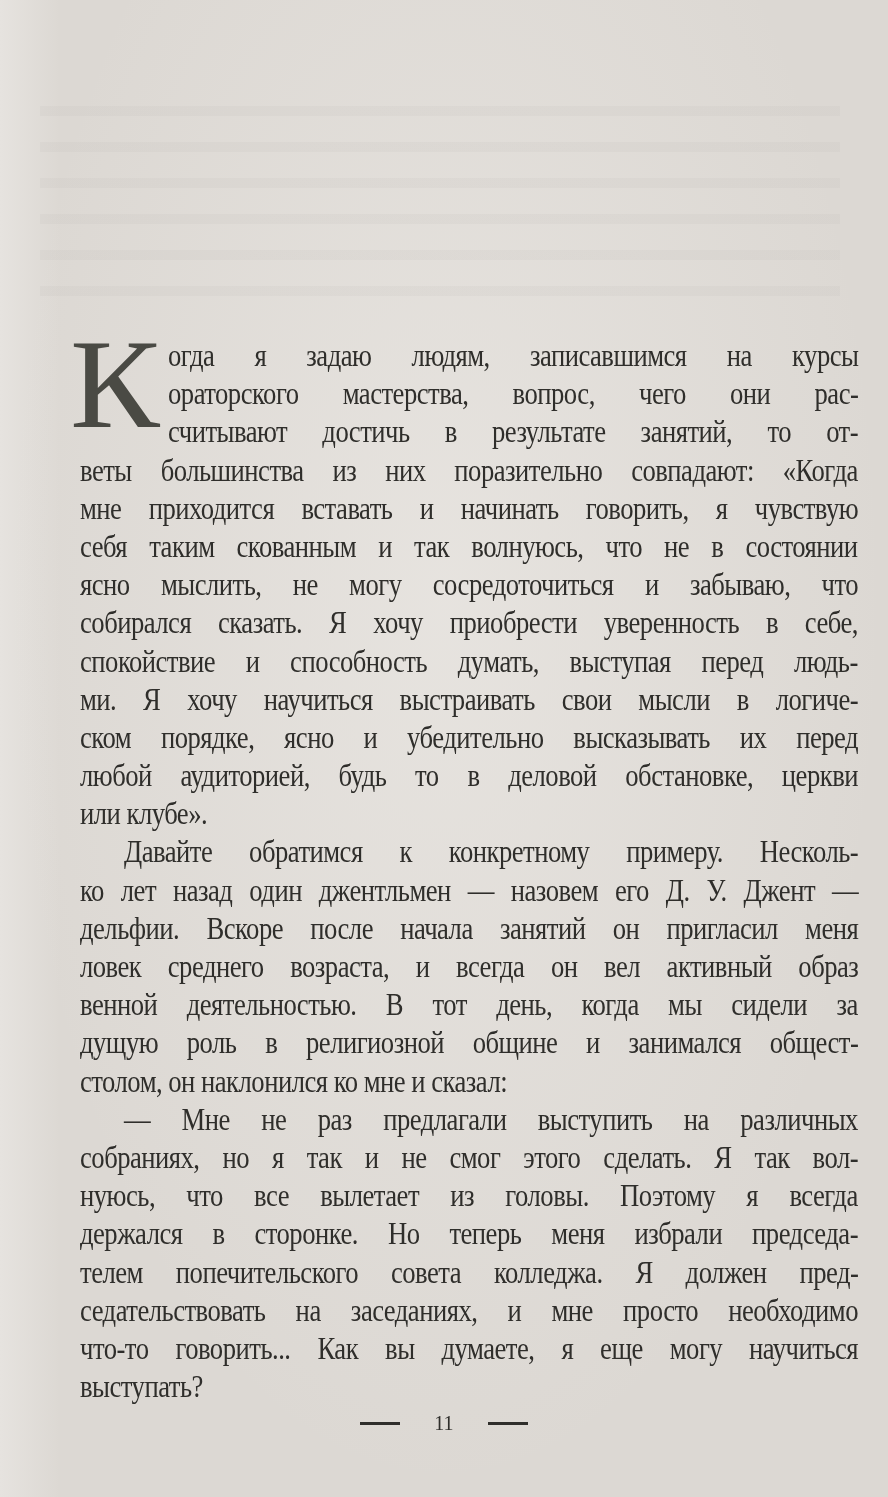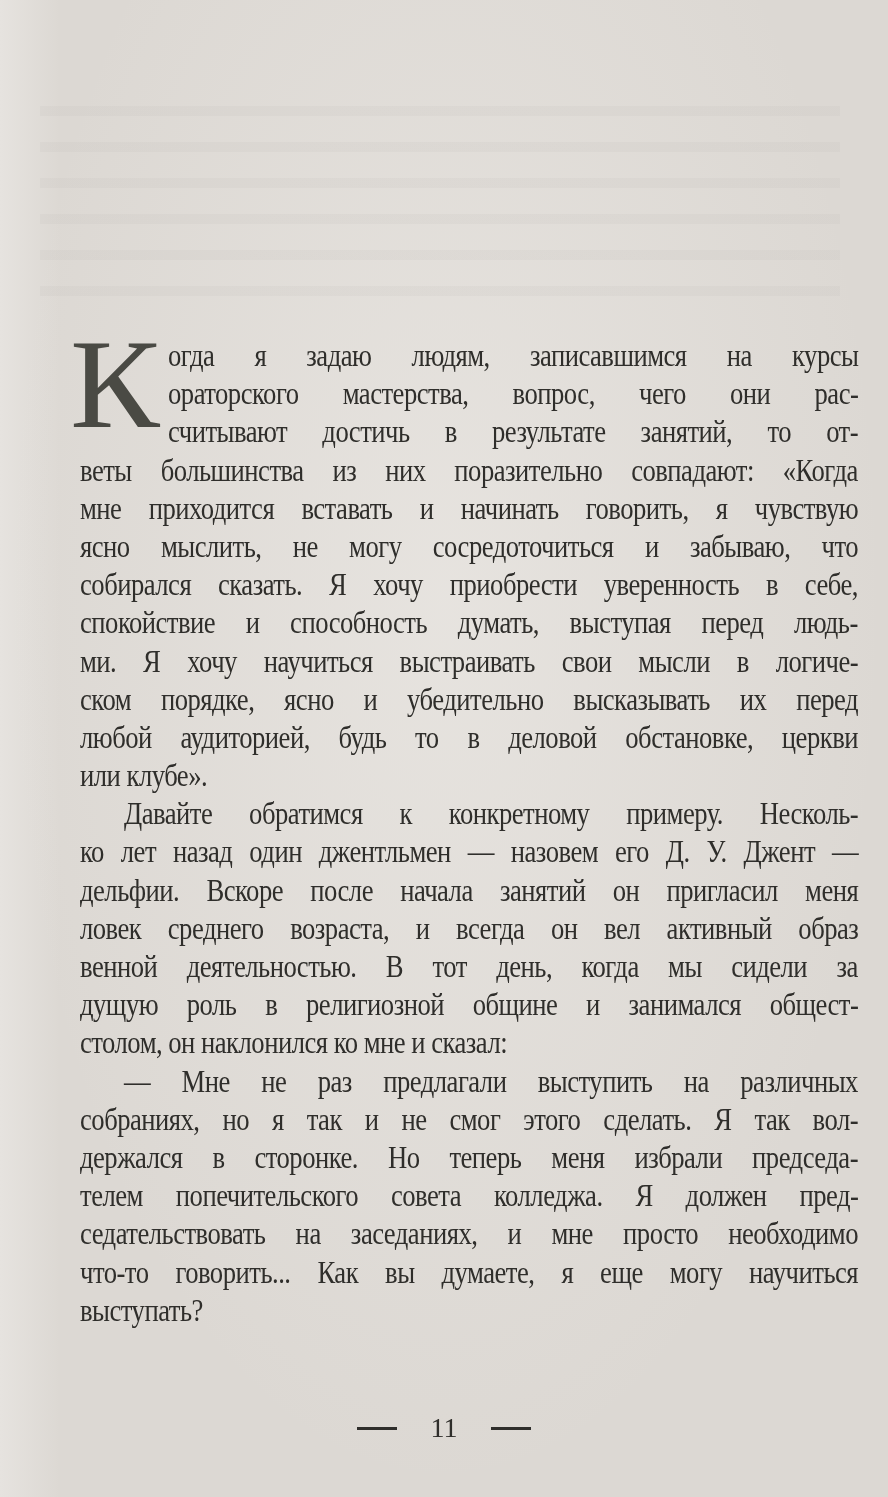--- a/index.html
+++ b/index.html
@@ -47,54 +47,56 @@
     transform: scaleX(1.05);
     transform-origin: left top;
   }
   .sq {
     display: inline-block; transform: scaleX(0.86); transform-origin: left center;
     width: 116%;
   }
   .footer {
     position: absolute; left: 0; top: 1412px; width: 888px;
     display: flex; justify-content: center; align-items: center; gap: 34px;
-    font-size: 28px; color: #2f2e2b;
+    font-size: 20px; color: #2f2e2b;
   }
   .dash { width: 40px; height: 3px; background: #2f2e2b; }
 </style>
 </head>
 <body>
 
 <div class="page">
   <div class="showthrough"></div>
 
   <div class="dropcap">К</div>
 
   <div class="text-block">
     <span class="line dropped"><span class="sq" style="width: auto; word-spacing: 39.5543px;">огда я задаю людям, записавшимся на курсы</span></span>
     <span class="line dropped"><span class="sq" style="width: auto; word-spacing: 44.2651px;">ораторского мастерства, вопрос, чего они рас-</span></span>
     <span class="line dropped"><span class="sq" style="width: auto; word-spacing: 33.7209px;">считывают достичь в результате занятий, то от-</span></span>
     <span class="line"><span class="sq" style="width: auto; word-spacing: 26.4419px;">веты большинства из них поразительно совпадают: «Когда</span></span>
     <span class="line"><span class="sq" style="width: auto; word-spacing: 24.5216px;">мне приходится вставать и начинать говорить, я чувствую</span></span>
+    <span class="line"><span class="sq" style="width: auto; word-spacing: 18.5168px;">себя таким скованным и так волнуюсь, что не в состоянии</span></span>
     <span class="line"><span class="sq" style="width: auto; word-spacing: 29.2359px;">ясно мыслить, не могу сосредоточиться и забываю, что</span></span>
     <span class="line"><span class="sq" style="width: auto; word-spacing: 24.093px;">собирался сказать. Я хочу приобрести уверенность в себе,</span></span>
     <span class="line"><span class="sq" style="width: auto; word-spacing: 28.4419px;">спокойствие и способность думать, выступая перед людь-</span></span>
     <span class="line"><span class="sq" style="width: auto; word-spacing: 24.0814px;">ми. Я хочу научиться выстраивать свои мысли в логиче-</span></span>
     <span class="line"><span class="sq" style="width: auto; word-spacing: 27.5216px;">ском порядке, ясно и убедительно высказывать их перед</span></span>
     <span class="line"><span class="sq" style="width: auto; word-spacing: 26.2359px;">любой аудиторией, будь то в деловой обстановке, церкви</span></span>
     <span class="line last"><span style="display:inline-block;transform:scaleX(0.86);transform-origin:left center;">или клубе».</span></span>
     <span class="line indent"><span class="sq" style="width: auto; word-spacing: 35.6977px;">Давайте обратимся к конкретному примеру. Несколь-</span></span>
     <span class="line"><span class="sq" style="width: auto; word-spacing: 12.5137px;">ко лет назад один джентльмен — назовем его Д. У. Джент —</span></span>
     <span class="line"><span class="sq" style="width: auto; word-spacing: 24.5216px;">дельфии. Вскоре после начала занятий он пригласил меня</span></span>
     <span class="line"><span class="sq" style="width: auto; word-spacing: 23.7064px;">ловек среднего возраста, и всегда он вел активный образ</span></span>
     <span class="line"><span class="sq" style="width: auto; word-spacing: 26.9564px;">венной деятельностью. В тот день, когда мы сидели за</span></span>
     <span class="line"><span class="sq" style="width: auto; word-spacing: 26.2359px;">дущую роль в религиозной общине и занимался общест-</span></span>
     <span class="line last"><span style="display:inline-block;transform:scaleX(0.86);transform-origin:left center;">столом, он наклонился ко мне и сказал:</span></span>
     <span class="line indent"><span class="sq" style="width: auto; word-spacing: 29.3555px;">— Мне не раз предлагали выступить на различных</span></span>
     <span class="line"><span class="sq" style="width: auto; word-spacing: 19.5137px;">собраниях, но я так и не смог этого сделать. Я так вол-</span></span>
+    <span class="line"><span class="sq" style="width: auto; word-spacing: 29.2064px;">нуюсь, что все вылетает из головы. Поэтому я всегда</span></span>
     <span class="line"><span class="sq" style="width: auto; word-spacing: 27.6645px;">держался в сторонке. Но теперь меня избрали председа-</span></span>
     <span class="line"><span class="sq" style="width: auto; word-spacing: 31.1085px;">телем попечительского совета колледжа. Я должен пред-</span></span>
     <span class="line"><span class="sq" style="width: auto; word-spacing: 27.9419px;">седательствовать на заседаниях, и мне просто необходимо</span></span>
     <span class="line"><span class="sq" style="width: auto; word-spacing: 24.2064px;">что-то говорить... Как вы думаете, я еще могу научиться</span></span>
     <span class="line last"><span style="display:inline-block;transform:scaleX(0.86);transform-origin:left center;">выступать?</span></span>
   </div>
 
   <div class="footer">
     <span class="dash"></span>
     <span>11</span>

